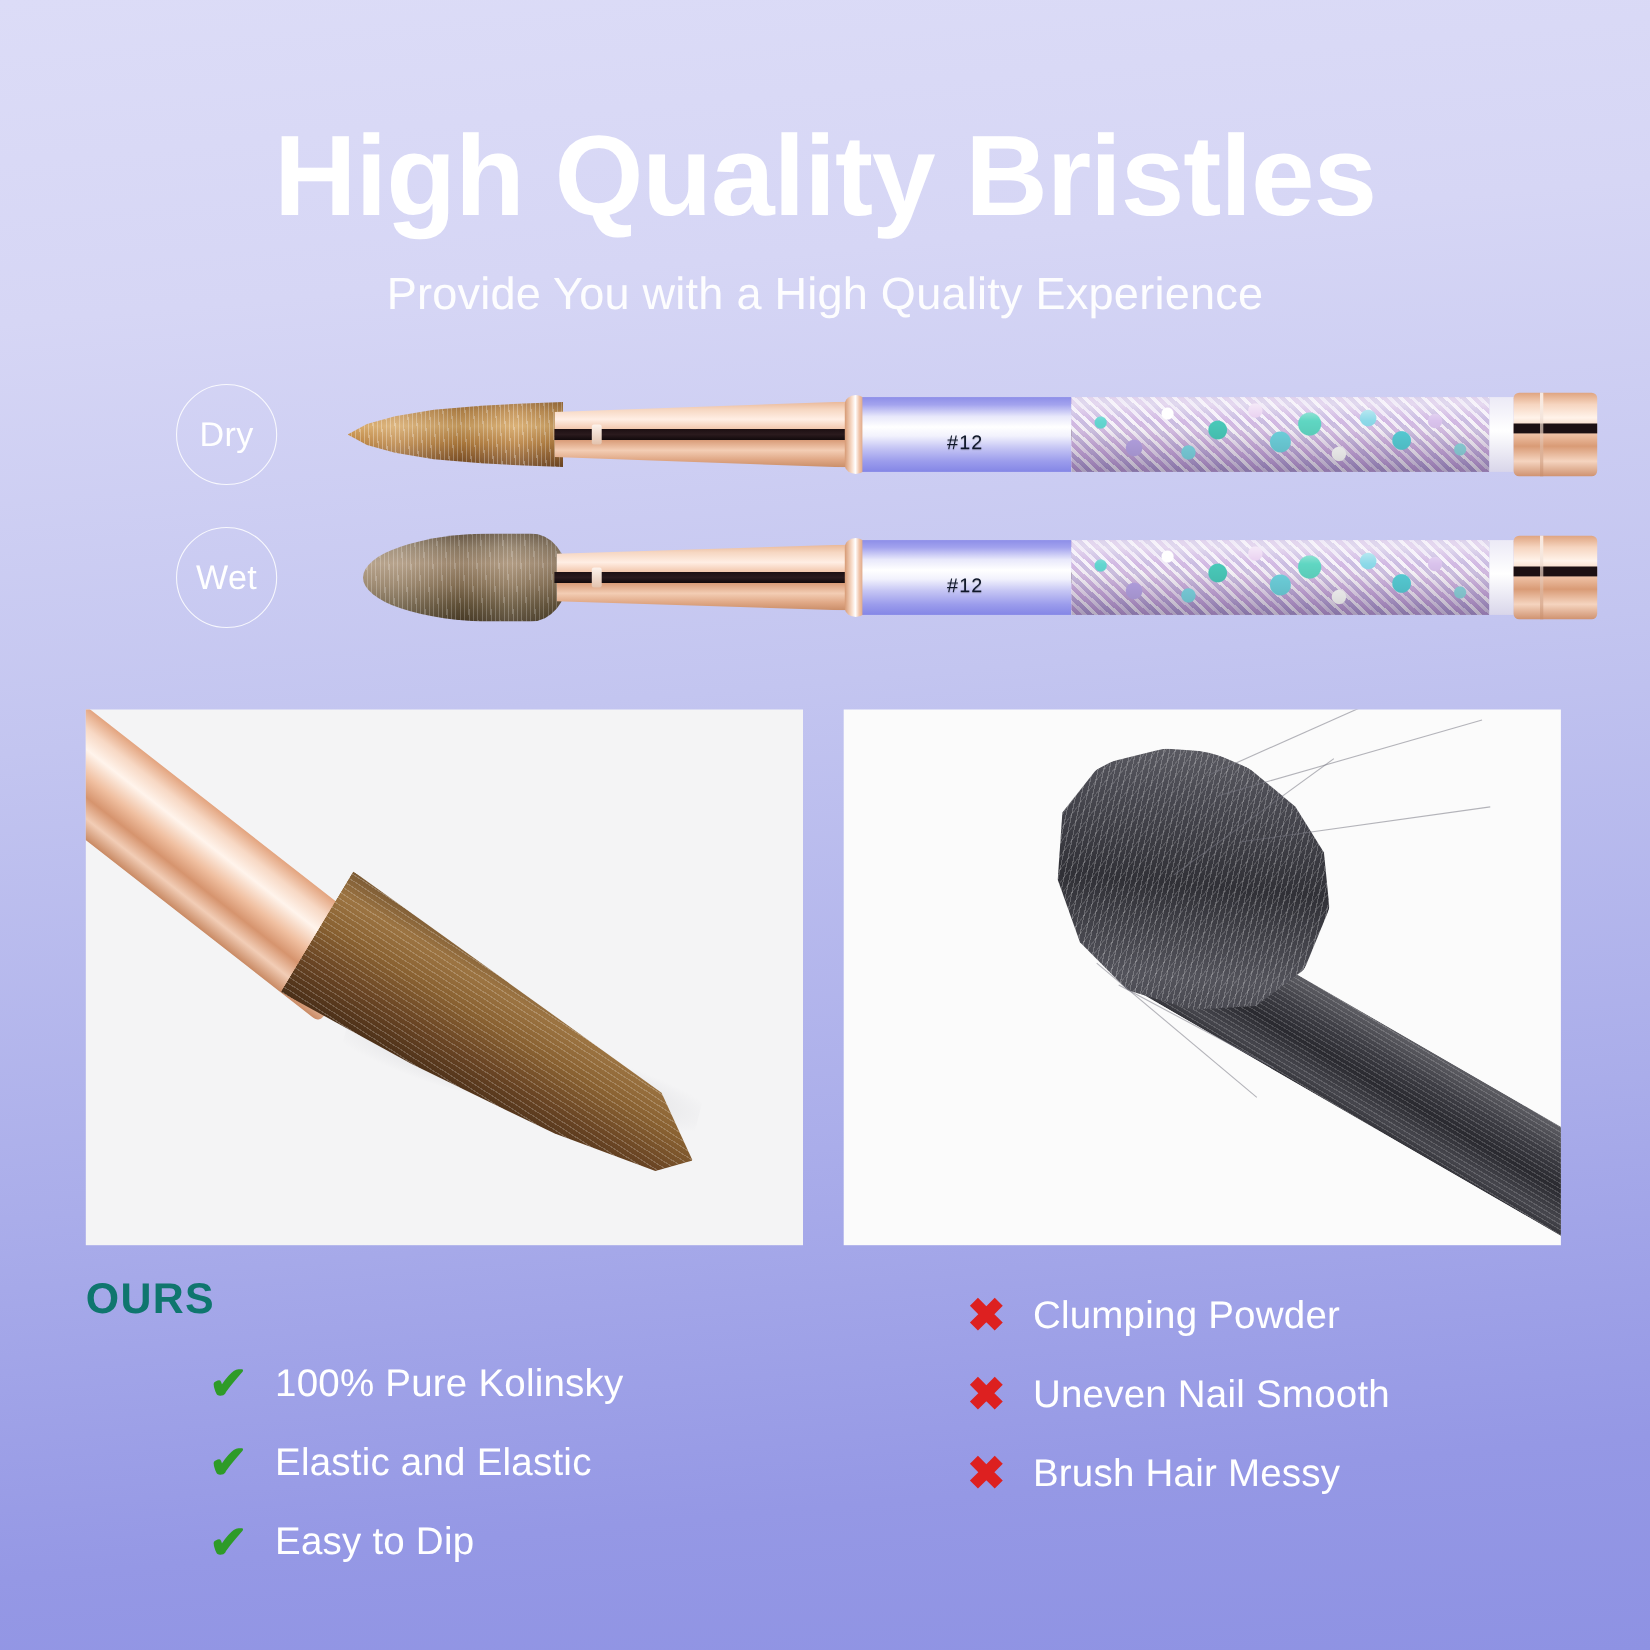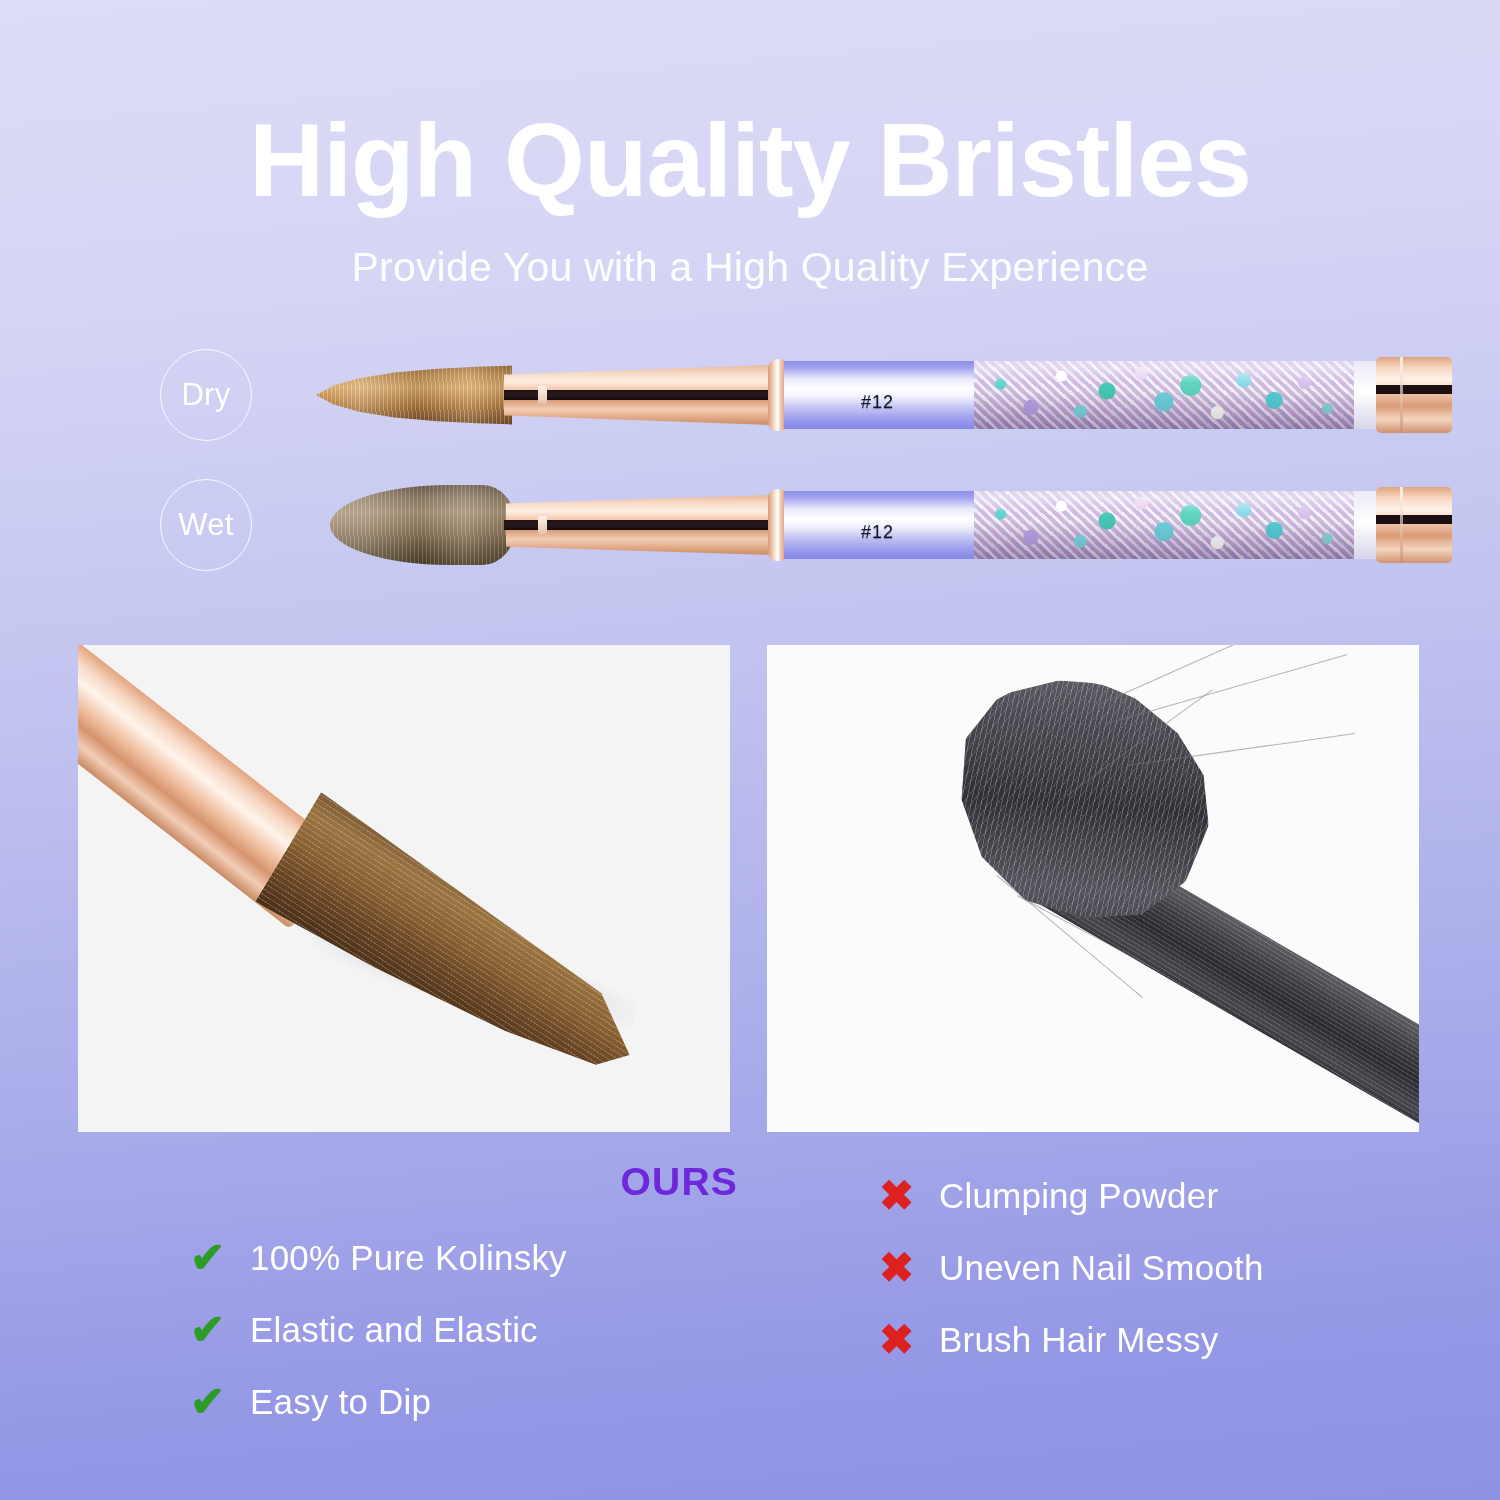--- a/index.html
+++ b/index.html
@@ -202,21 +202,21 @@
   .s4 { left:250px; top:250px; width:160px; transform:rotate(28deg); }
   .s5 { left:230px; top:230px; width:190px; transform:rotate(40deg); }
   .s6 { left:360px; top:120px; width:230px; transform:rotate(-8deg); }
 
   
   .compare { position:absolute; top:1160px; left:0; width:1500px; height:300px; }
   .col { position:absolute; top:0; width:660px; }
   .col.ours   { left:78px; }
   .col.others { left:767px; }
   .col-head {
-    text-align:right; color:#6d28d9; font-size:39px; font-weight:bold;
+    text-align:left; color:#0f766e; font-size:39px; font-weight:bold;
     letter-spacing:1.2px; margin-bottom:18px;
   }
   .bullets { padding-left:112px; }
   .bullet { display:flex; align-items:center; height:72px; }
   .mark { width:60px; font-size:42px; font-weight:bold; line-height:1; flex:none; }
   .mark.check { color:#2e9b28; }
   .mark.cross { color:#dd2020; }
   .btext { color:#ffffff; font-size:35px; letter-spacing:0.2px; }
 </style>
 </head>

